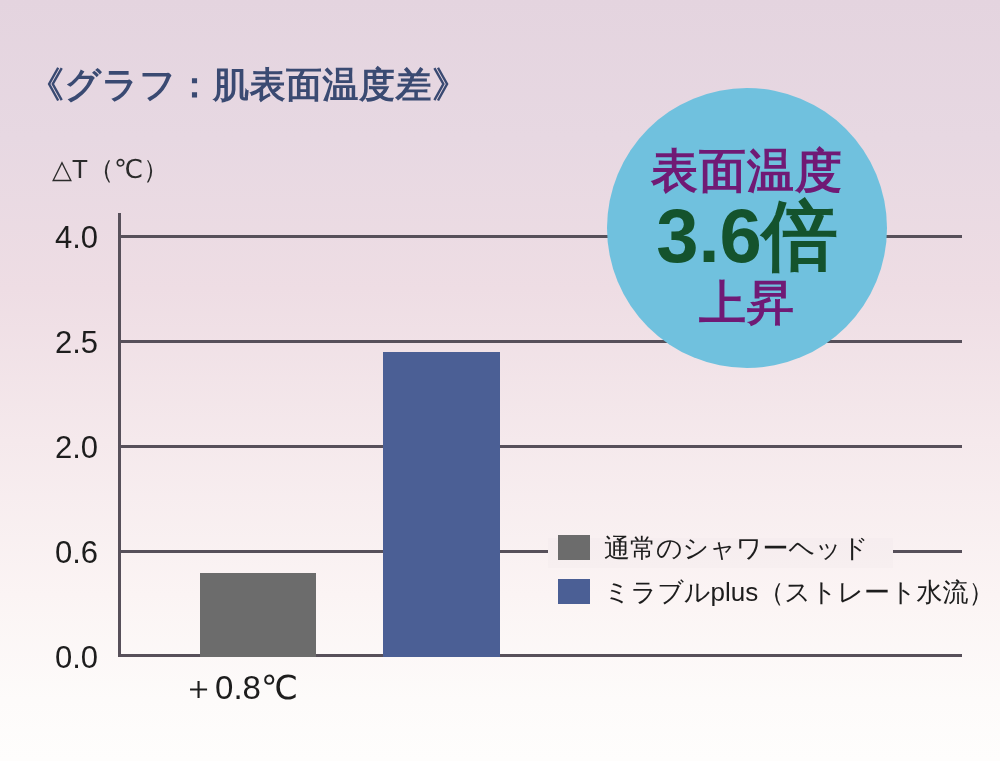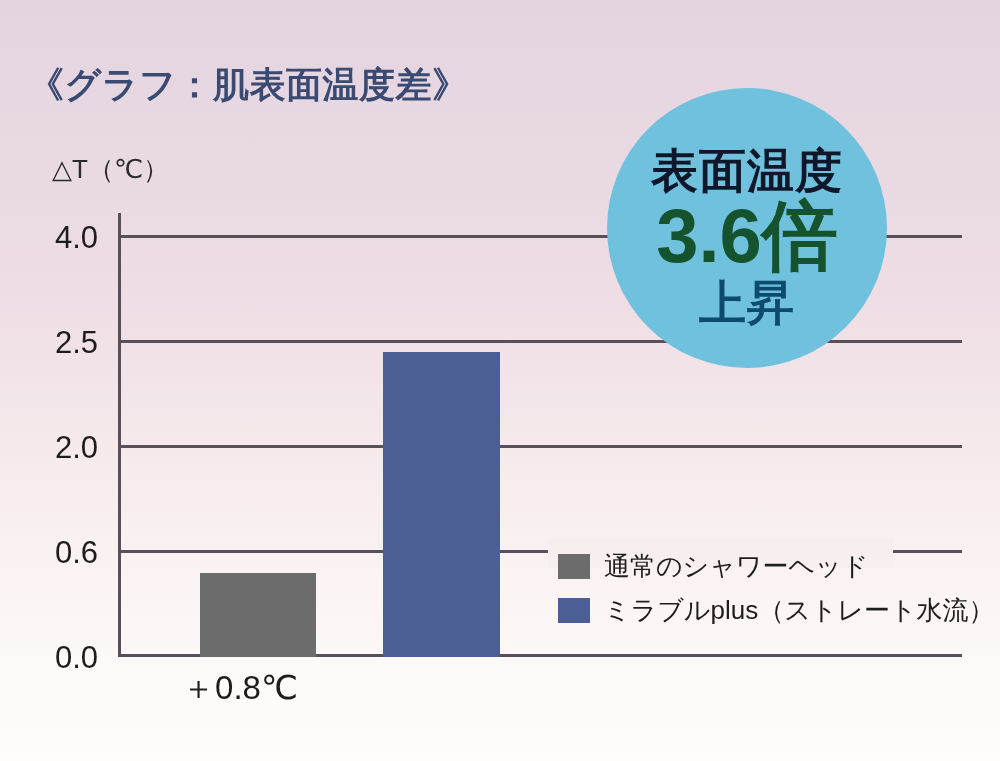--- a/index.html
+++ b/index.html
@@ -126,21 +126,21 @@
 
   
   #legend {
     position: absolute;
     left: 558px;
     top: 535px;
     width: 400px;
   }
   .legend-row {
     display: flex;
-    align-items: flex-end;
+    align-items: flex-start;
     height: 44px;
   }
   .legend-swatch {
     width: 32px;
     height: 25px;
     flex: 0 0 auto;
     margin-right: 14px;
   }
   .legend-swatch.gray { background: #6c6c6c; }
   .legend-swatch.blue { background: #4b5f95; }
@@ -169,37 +169,37 @@
     height: 280px;
     border-radius: 50%;
     background: #70c1de;
     display: flex;
     flex-direction: column;
     align-items: center;
     justify-content: center;
   }
   #badge-line-1 {
     font-size: 47px;
-    color: #0f172a;
+    color: #701a75;
     font-weight: 700;
     letter-spacing: 1px;
     line-height: 1.05;
     margin-top: 17px;
   }
   #badge-line-2 {
     font-size: 76px;
     color: #14532d;
     font-weight: 700;
     letter-spacing: 0px;
     line-height: 1.0;
     margin-top: 2px;
   }
   #badge-line-3 {
     font-size: 47px;
-    color: #0c4a6e;
+    color: #701a75;
     font-weight: 700;
     letter-spacing: 1px;
     line-height: 1.05;
     margin-top: 4px;
   }
 </style>
 </head>
 <body>
 
 <div id="canvas">

